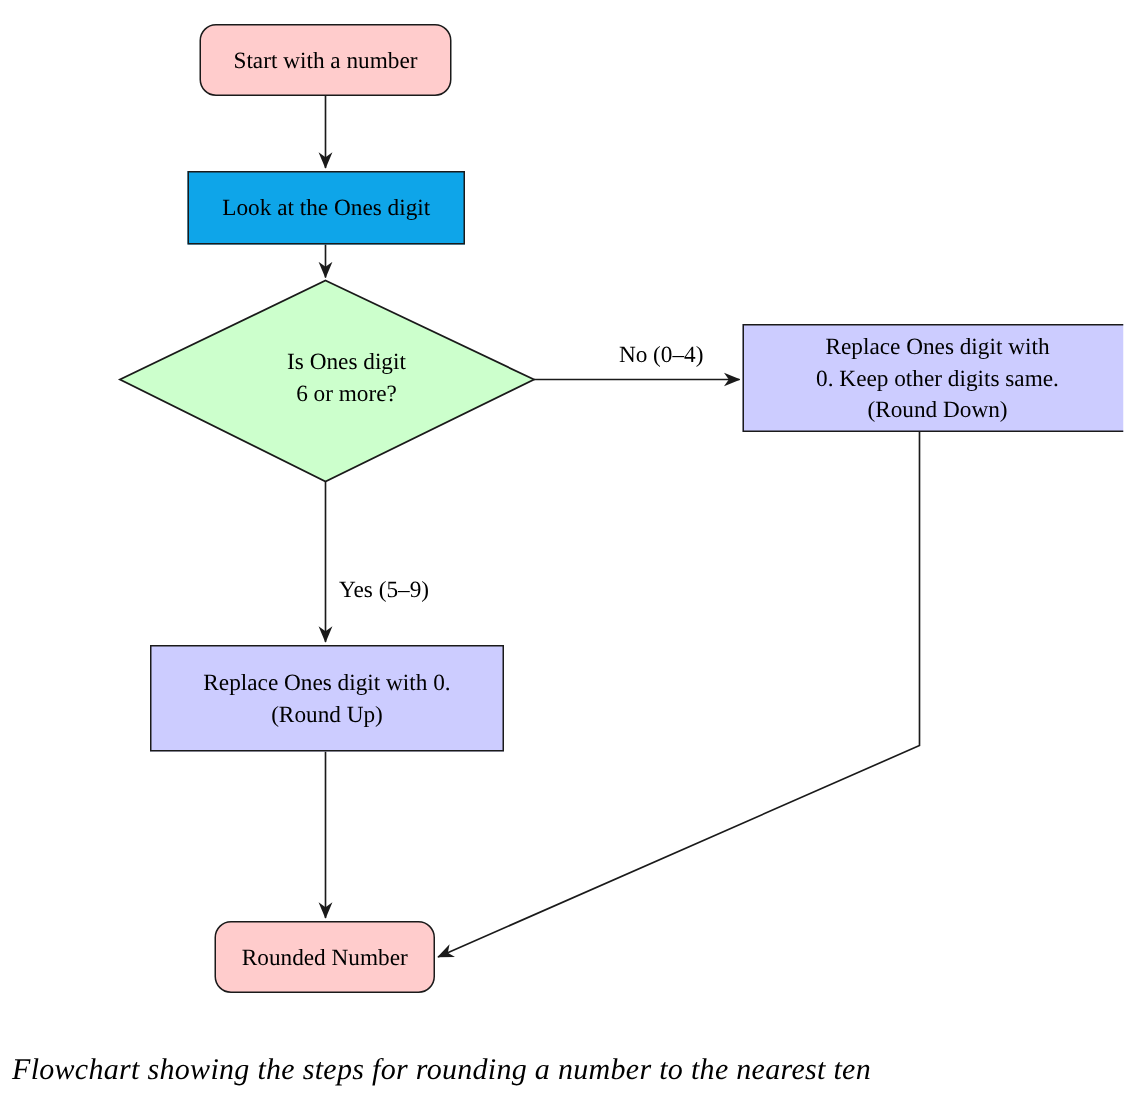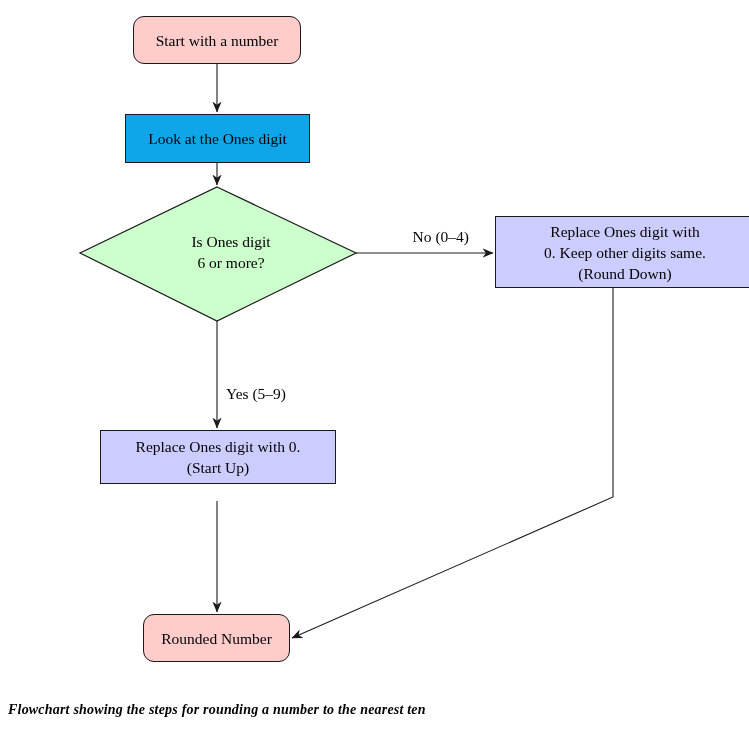--- a/index.html
+++ b/index.html
@@ -31,44 +31,43 @@
     align-items: center;
     justify-content: center;
     text-align: center;
     font-size: 15.5px;
     line-height: 21px;
   }
   .terminal { border-radius: 11px; }
   .node-start   { left: 133px; top: 16px;  width: 168px; height: 48px; }
   .node-look    { left: 125px; top: 114px; width: 185px; height: 49px; }
   .node-rdown   { left: 495px; top: 216px; width: 260px; height: 72px; }
-  .node-rup     { left: 100px; top: 430px; width: 236px; height: 54px; }
+  .node-rup     { left: 100px; top: 430px; width: 236px; height: 71px; }
   .node-result  { left: 143px; top: 614px; width: 147px; height: 48px; justify-content: center; }
   .decision-text {
     position: absolute;
     left: 131px; top: 231px; width: 200px;
     text-align: center;
     font-size: 15.5px; line-height: 21px;
   }
   .edge-label {
     position: absolute;
     font-size: 15.5px;
     line-height: 21px;
     background: transparent;
   }
   .label-no  { left: 383px; top: 226px; width: 86px; text-align: right; }
   .label-yes { left: 226px; top: 367px; width: 90px; text-align: left; margin-top: 16px; }
   .caption {
     position: absolute;
     left: 8px; top: 702px;
     font-style: italic;
-    font-size: 14px;
+    font-size: 20px;
     letter-spacing: 0.2px;
     white-space: nowrap;
-    font-weight: bold;
   }
 </style>
 </head>
 <body>
 
 <div class="canvas">
 
   <svg class="wires" viewBox="0 0 749 735">
     <defs>
       <marker id="arrow" viewBox="0 0 10 10" refX="9.5" refY="5" markerWidth="10" markerHeight="10" orient="auto-start-reverse">
@@ -100,21 +99,21 @@
   </div>
 
   <div class="node node-rdown" style="background-color: rgb(204, 204, 255);">
     <div>Replace Ones digit with</div>
     <div>0. Keep other digits same.</div>
     <div>(Round Down)</div>
   </div>
 
   <div class="node node-rup" style="background-color: rgb(204, 204, 255);">
     <div>Replace Ones digit with 0.</div>
-    <div>(Start Up)</div>
+    <div>(Round Up)</div>
   </div>
 
   <div class="node terminal node-result" style="background-color: rgb(255, 204, 204);">
     <span>Rounded Number</span>
   </div>
 
   <div class="edge-label label-no">No (0–4)</div>
   <div class="edge-label label-yes">Yes (5–9)</div>
 
   <div class="caption">Flowchart showing the steps for rounding a number to the nearest ten</div>

